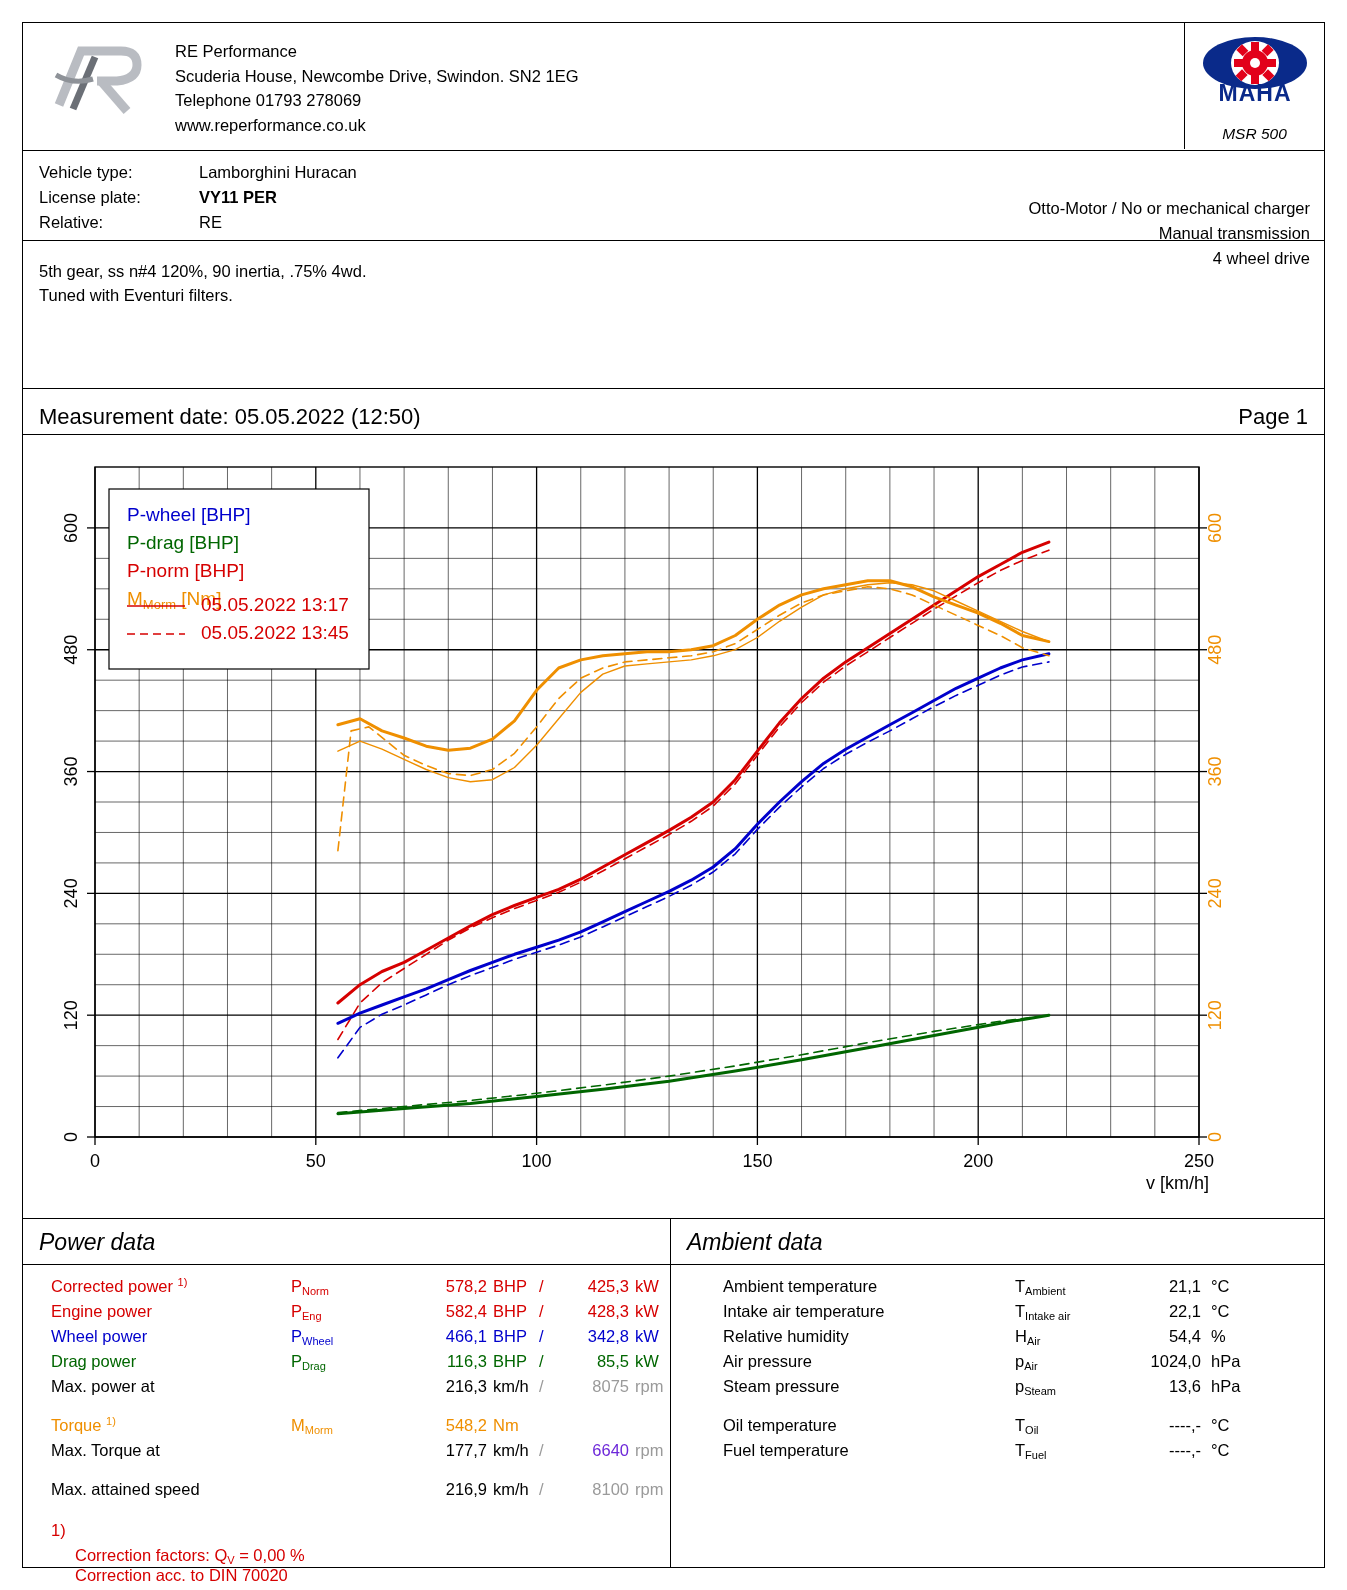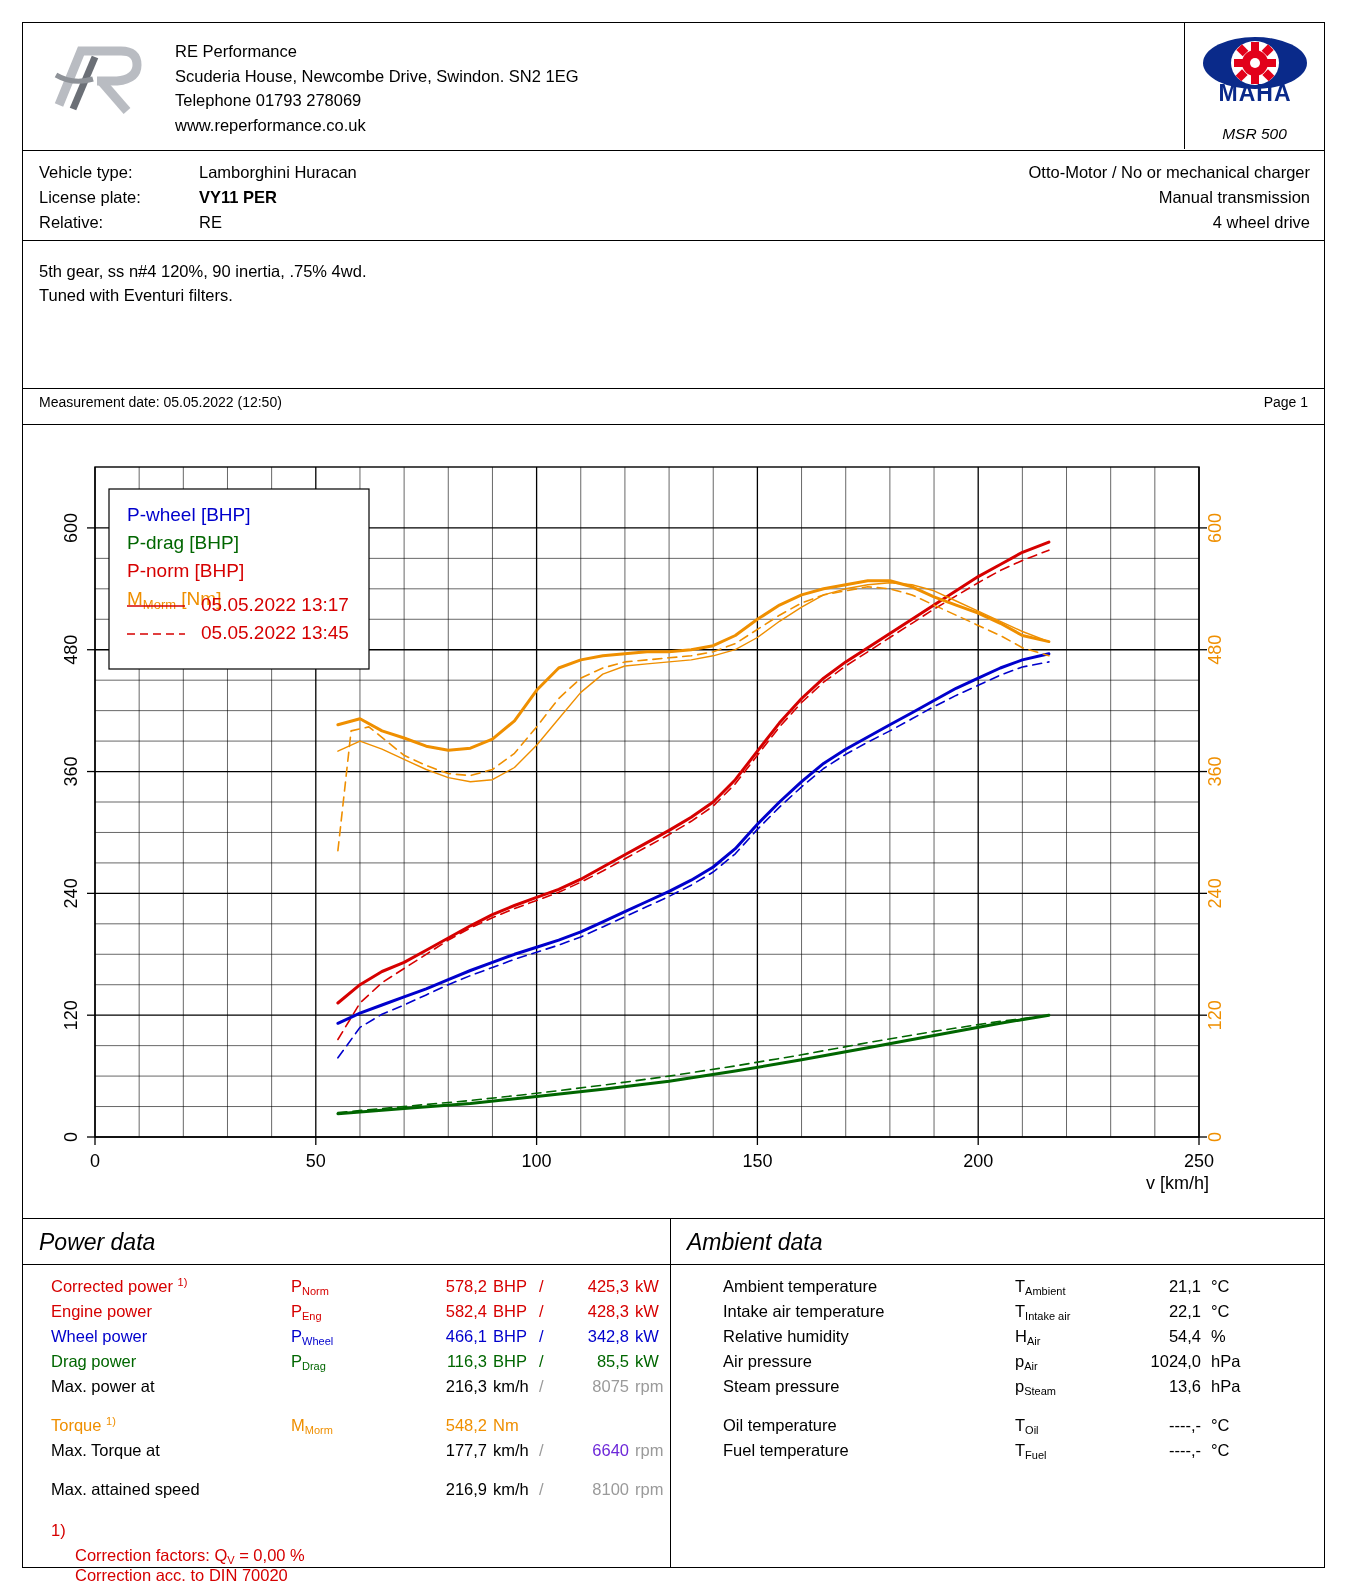--- a/index.html
+++ b/index.html
@@ -45,34 +45,34 @@
     font-style:italic;font-size:15.5px;
   }
 
   
   .vehicle{
     position:absolute;left:0;top:128px;width:100%;height:90px;
     border-bottom:1.5px solid #000;box-sizing:border-box;
   }
   .vehicle .lbl{position:absolute;font-size:16.5px;}
   .vehicle .val{position:absolute;font-size:16.5px;}
-  .vehicle .right{position:absolute;right:14px;font-size:16.5px;text-align:right;}
+  .vehicle .right{position:absolute;right:14px;font-size:16.5px;text-align:right;margin-top:36px;}
 
   
   .notes{
     position:absolute;left:0;top:218px;width:100%;height:148px;
     border-bottom:1.5px solid #000;box-sizing:border-box;
     padding:18px 16px;font-size:16.5px;line-height:24px;
   }
 
   
   .measbar{
-    position:absolute;left:0;top:362px;width:100%;height:40px;
+    position:absolute;left:0;top:372px;width:100%;height:40px;
     border-bottom:1.5px solid #000;box-sizing:border-box;
-    font-size:14px;
+    font-size:22px;
   }
   .measbar .l{position:absolute;left:16px;top:9px;}
   .measbar .r{position:absolute;right:16px;top:9px;}
 
   
   .chartwrap{
     position:absolute;left:0;top:406px;width:100%;height:790px;
     border-bottom:1.5px solid #000;box-sizing:border-box;
   }
   .chartwrap svg{display:block;}

